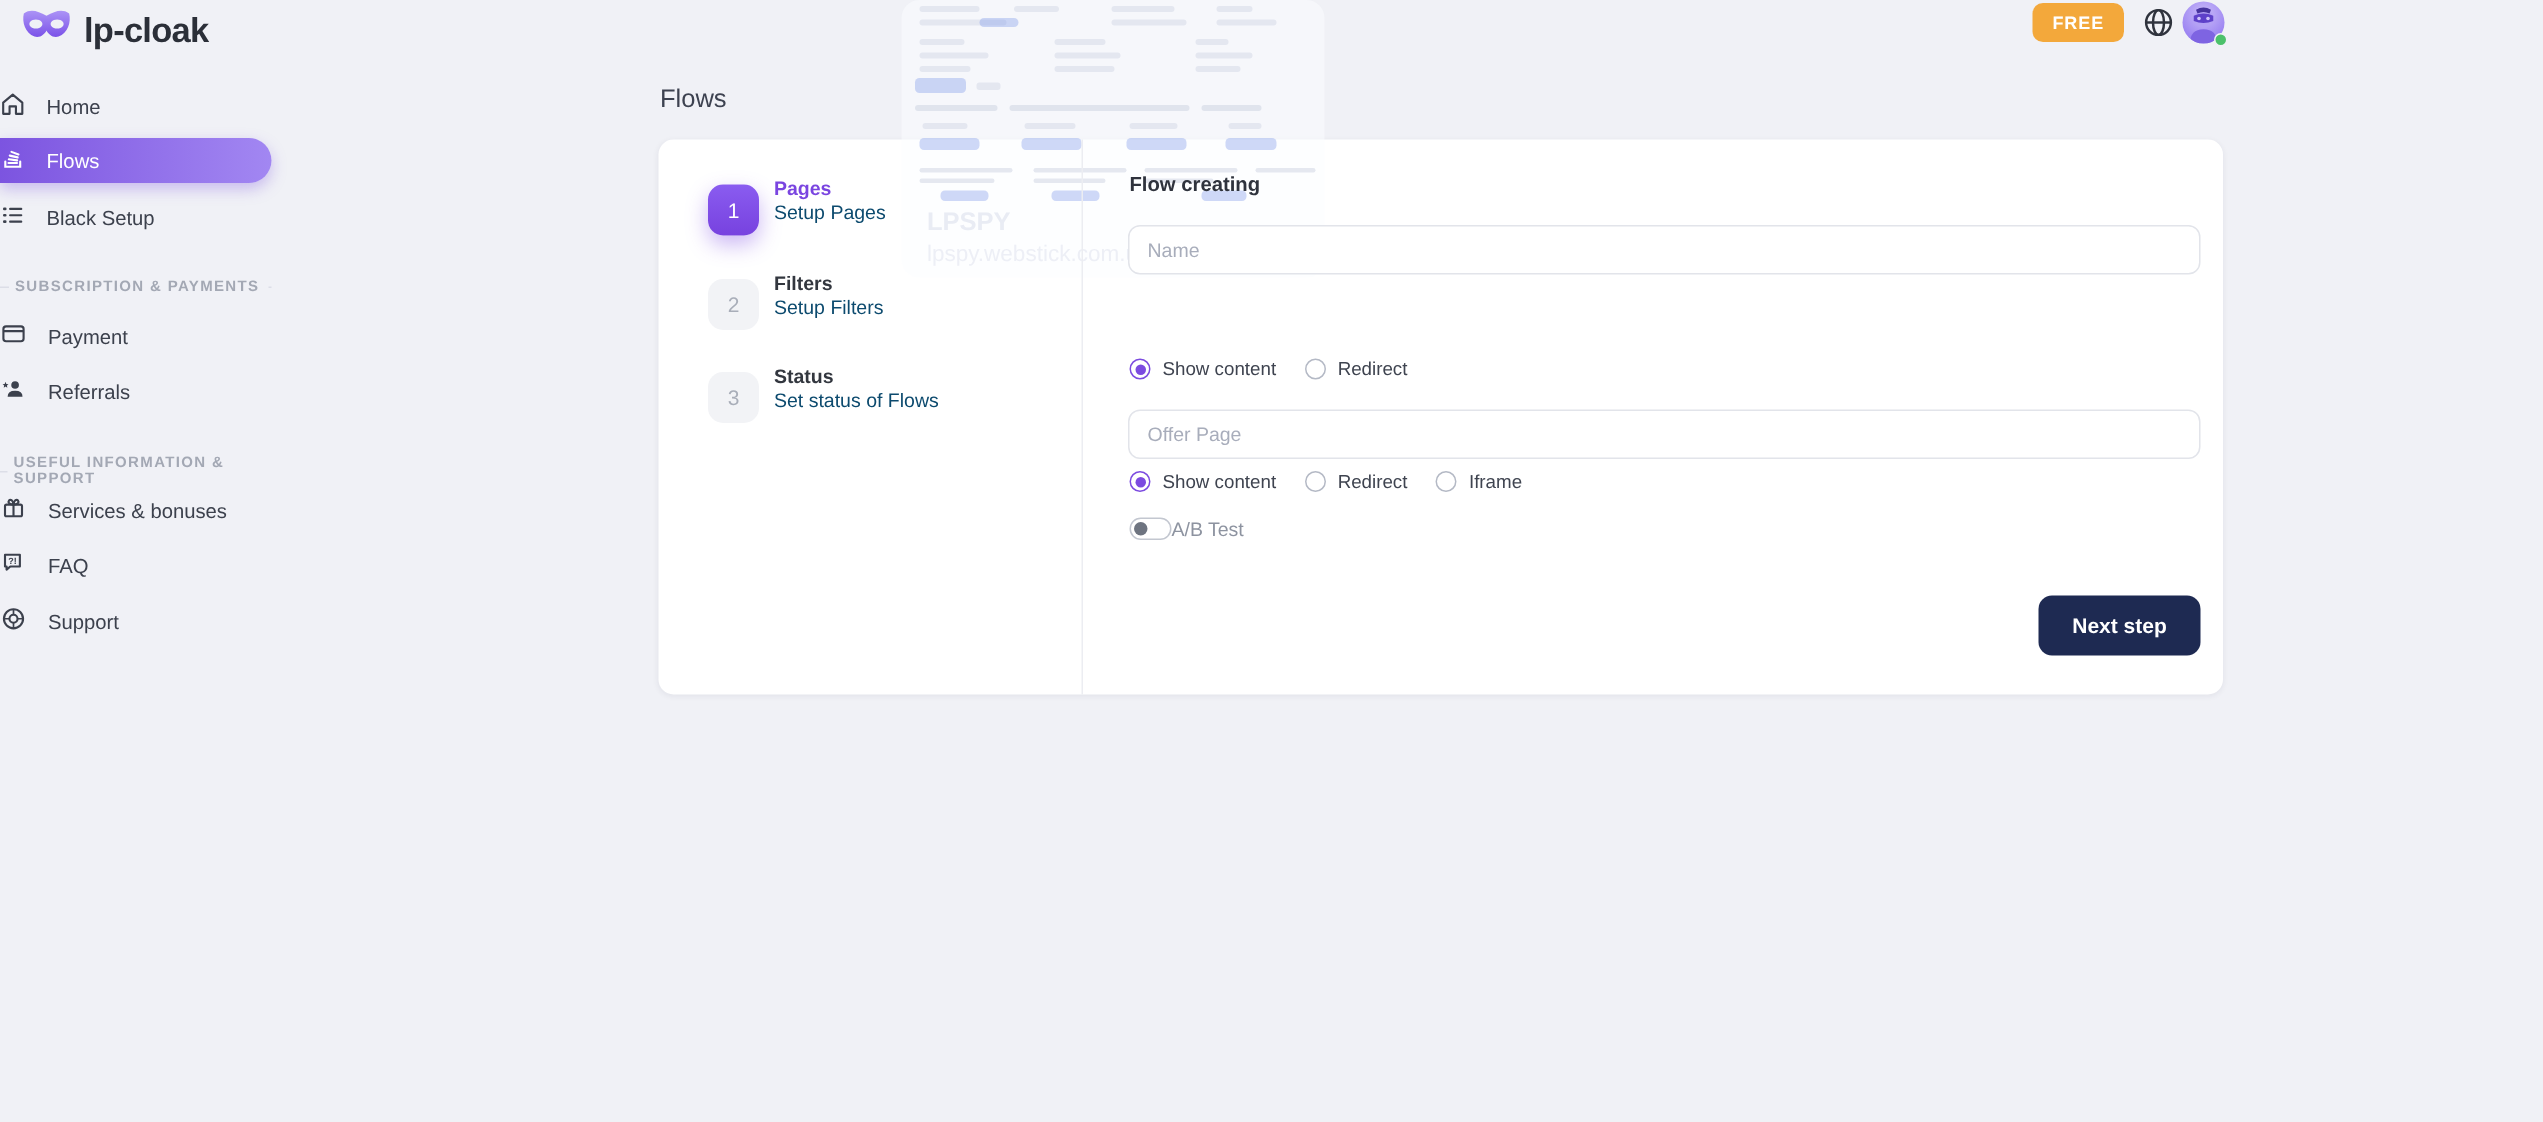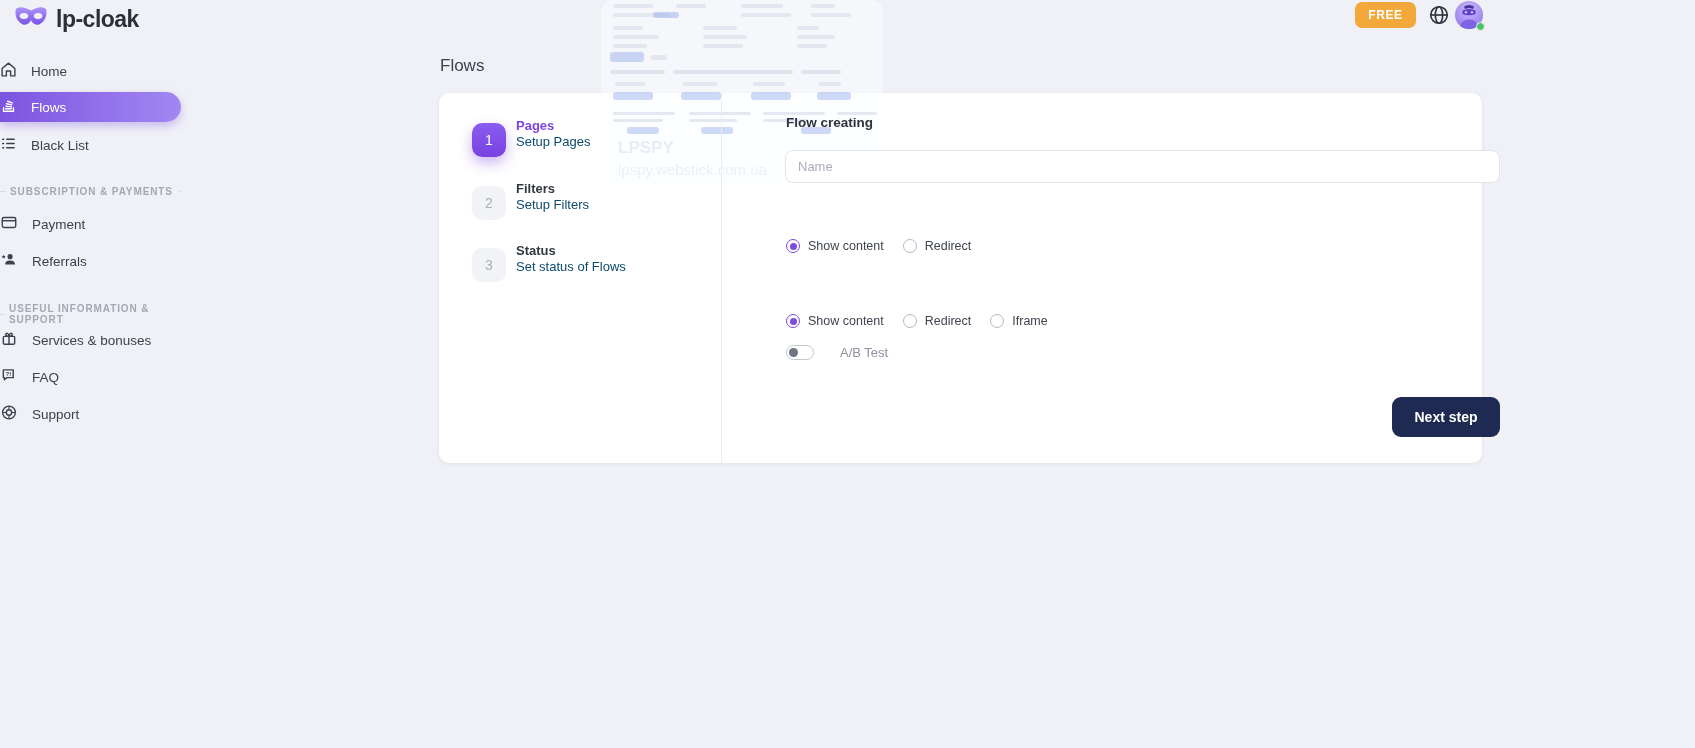--- a/index.html
+++ b/index.html
@@ -70,37 +70,37 @@
     background:#f2f3f6; color:#a9aeb9; cursor:pointer;
   }
   .step-num.active {
     background:linear-gradient(180deg,#8a5cf0 0%, #7742df 100%);
     color:#fff; box-shadow:0 6px 14px rgba(125,76,228,0.40);
   }
   .step-title { position:absolute; left:77px; font-size:13px; font-weight:bold; color:#33373f; }
   .step-title.active { color:#7a45e0; }
   .step-sub { position:absolute; left:77px; font-size:13px; color:#0c4a6e; }
   
-  .form { position:absolute; left:754px; top:93px; width:868px; height:370px; z-index:3; }
+  .form { position:absolute; left:721px; top:93px; width:868px; height:370px; z-index:3; }
   .form-title { position:absolute; left:32px; top:22px; font-size:13.5px; font-weight:bold; color:#2f333d; }
   .tinput {
     position:absolute; left:31px; width:715px; height:33px; border:1px solid #e2e4ea; border-radius:8px;
     background:#fff; font-family:"Liberation Sans",sans-serif; font-size:13px; color:#3c414d;
     padding:0 12px; outline:none;
   }
   .tinput::placeholder { color:#a8adbb; }
   .radio-row { position:absolute; left:32px; display:flex; align-items:center; gap:19px; }
   .radio { display:flex; align-items:center; gap:8px; cursor:pointer; }
   .rdot { width:14px; height:14px; border-radius:50%; border:1.5px solid #b4b9c5; position:relative; background:#fff; }
   .rdot.selected { border-color:#7c4be0; }
   .rdot.selected::after {
     content:""; position:absolute; left:2.5px; top:2.5px; width:7px; height:7px; border-radius:50%; background:#7c4be0;
   }
   .rlabel { font-size:12.5px; color:#3f4450; }
-  .toggle-row { position:absolute; left:32px; display:flex; align-items:center; gap:26px; cursor:pointer; }
+  .toggle-row { position:absolute; left:32px; display:flex; align-items:center; gap:0; cursor:pointer; }
   .toggle { width:28px; height:15px; border:1.5px solid #c3c7d0; border-radius:9px; position:relative; background:#fff; }
   .toggle-knob { position:absolute; left:2px; top:1.5px; width:9px; height:9px; border-radius:50%; background:#6e7480; }
   .toggle-label { font-size:13px; color:#8d93a0; }
   .next-btn {
     position:absolute; left:638px; top:304px; width:108px; height:40px;
     background:#1e2a52; color:#fff; border:none; border-radius:9px;
     font-family:"Liberation Sans",sans-serif; font-size:14px; font-weight:bold; cursor:pointer;
   }
 </style>
 </head>
@@ -166,21 +166,21 @@
   <span>Flows</span>
 </div>
 
 <div class="side-item" style="top:130px;">
   <span>
     <svg width="17" height="17" viewBox="0 0 24 24" fill="none" stroke="#3c414d" stroke-width="2.4" stroke-linecap="round">
       <path d="M4 6 H5 M4 12 H5 M4 18 H5"></path>
         <path d="M9.5 6 H20 M9.5 12 H20 M9.5 18 H20" stroke-width="2"></path>
     </svg>
   </span>
-  <span>Black List</span>
+  <span>Black Setup</span>
 </div>
 
 <div class="side-section" style="top:186px; padding-left:0;">
   <span>SUBSCRIPTION &amp; PAYMENTS</span>
 </div>
 
 <div class="side-item" style="top:209px;">
   <span>
     <svg width="18" height="17" viewBox="0 0 24 24" fill="none" stroke="#3c414d" stroke-width="2">
       <rect x="2.5" y="5" width="19" height="14" rx="2.5"></rect>
@@ -313,20 +313,21 @@
     <label class="radio">
       <span class="rdot selected"></span>
       <span class="rlabel">Show content</span>
     </label>
     <label class="radio">
       <span class="rdot"></span>
       <span class="rlabel">Redirect</span>
     </label>
   </div>
 
+  <input class="tinput" style="top: 180px;" type="text" placeholder="Offer Page">
 
   <div class="radio-row" style="top:221px;">
     <label class="radio">
       <span class="rdot selected"></span>
       <span class="rlabel">Show content</span>
     </label>
     <label class="radio">
       <span class="rdot"></span>
       <span class="rlabel">Redirect</span>
     </label>

